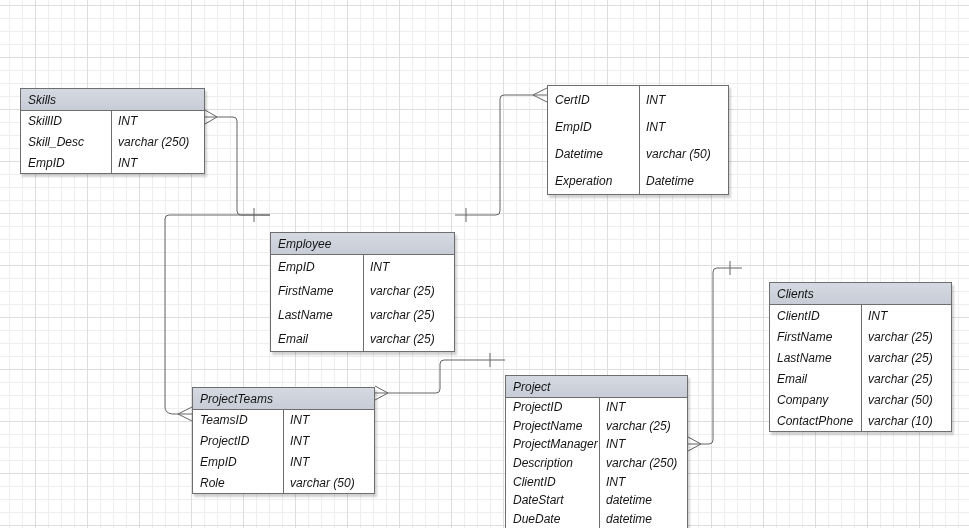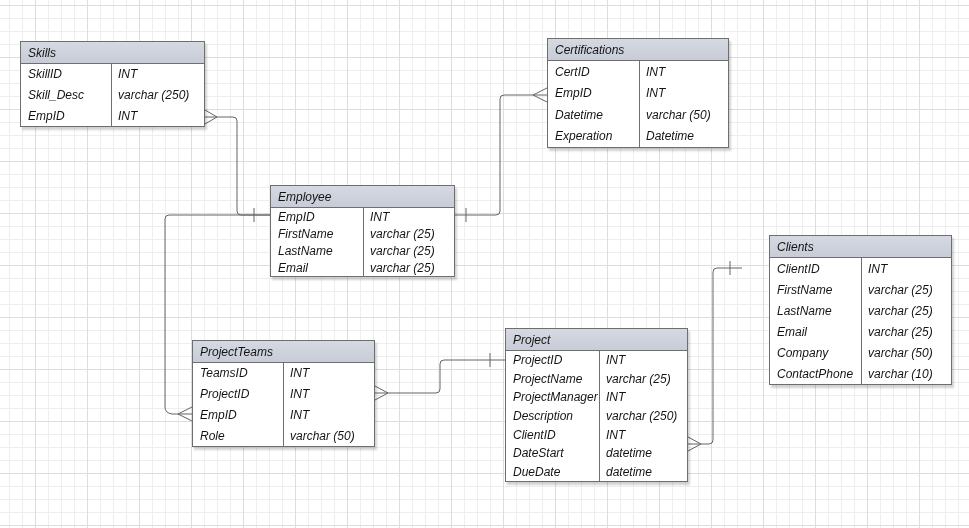--- a/index.html
+++ b/index.html
@@ -18,21 +18,21 @@
   }
 
   #edges { position:absolute; left:0; top:0; width:969px; height:528px; }
   #edges path { fill:none; stroke:#646464; stroke-width:1; }
 
   .entity {
     position:absolute; box-sizing:border-box;
     background:#ffffff; border:1px solid #6e6e6e;
     box-shadow:2px 3px 2px rgba(0,0,0,0.18);
     font-style:italic; font-size:12px; color:#141414;
-    display:flex; flex-direction:column;
+    display:flex; flex-direction:column;margin-top:47px;
   }
   .entity-header {
     height:22px; flex:0 0 22px; box-sizing:border-box;
     background:linear-gradient(#d5d9e1, #c7ccd7);
     border-bottom:1px solid #6e6e6e;
     display:flex; align-items:center; padding-left:7px;
   }
   .entity-body { position:relative; flex:1; display:flex; flex-direction:column; }
   .entity-body::after {
     content:""; position:absolute; top:0; bottom:0; left:var(--col);
@@ -94,44 +94,41 @@
           <span class="ftype">varchar (250)</span>
         </div>
         <div class="erow">
           <span class="fname">EmpID</span>
           <span class="ftype">INT</span>
         </div>
       </div>
   </div>
 
   <div class="entity" style="left:547px; top:38px; width:182px; height:110px; --col:91px;">
-    <div class="entity-header">
-      <span>Certifications</span>
-    </div>
     <div class="entity-body">
         <div class="erow">
           <span class="fname">CertID</span>
           <span class="ftype">INT</span>
         </div>
         <div class="erow">
           <span class="fname">EmpID</span>
           <span class="ftype">INT</span>
         </div>
         <div class="erow">
           <span class="fname">Datetime</span>
           <span class="ftype">varchar (50)</span>
         </div>
         <div class="erow">
           <span class="fname">Experation</span>
           <span class="ftype">Datetime</span>
         </div>
       </div>
   </div>
 
-  <div class="entity" style="left:270px; top:185px; width:185px; height:92px; --col:92px;">
+  <div class="entity" style="left:270px; top:185px; width:185px; height:120px; --col:92px;">
     <div class="entity-header">
       <span>Employee</span>
     </div>
     <div class="entity-body">
         <div class="erow">
           <span class="fname">EmpID</span>
           <span class="ftype">INT</span>
         </div>
         <div class="erow">
           <span class="fname">FirstName</span>

